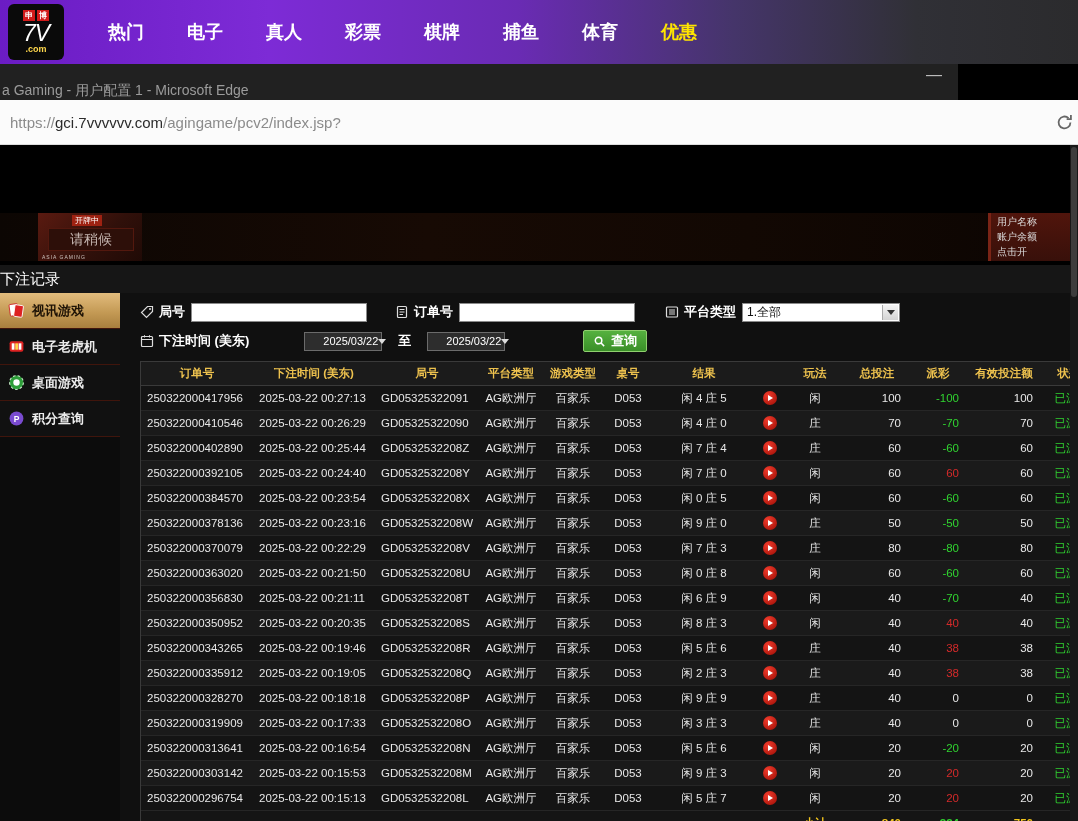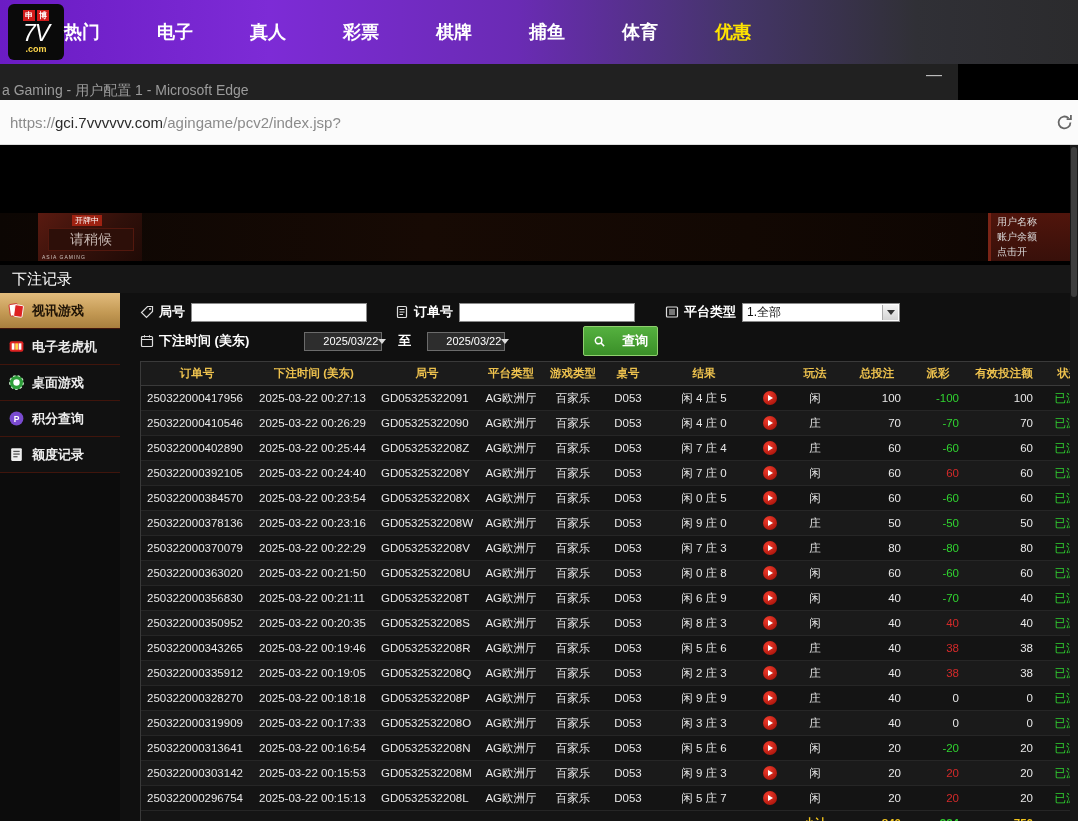--- a/index.html
+++ b/index.html
@@ -11,21 +11,21 @@
   
   .navbar{position:absolute;top:0;left:0;width:1078px;height:64px;
     background:linear-gradient(90deg,#6b1cc4 0%,#7d2bd6 25%,#6a2bb4 48%,#45356a 68%,#303036 85%,#2b2b2d 100%);
     display:flex;align-items:center;}
   .logo{width:56px;height:56px;background:#0a0a0a;border-radius:6px;margin:4px 0 4px 8px;
     display:flex;flex-direction:column;align-items:center;justify-content:center;gap:1px;}
   .logo-badges{display:flex;gap:2px;}
   .badge{background:#d21a1a;color:#fff;font-size:8px;font-weight:bold;padding:0 2px;line-height:11px;}
   .logo-main{color:#fff;font-size:23px;font-weight:normal;font-style:italic;line-height:22px;letter-spacing:-1px;}
   .logo-sub{color:#ffd84d;font-size:9px;font-weight:bold;line-height:9px;}
-  .menu{display:flex;gap:57px;}
+  .menu{display:flex;margin-left:44px;gap:43px;}
   .menu-item{color:#fff;font-size:18px;font-weight:bold;cursor:pointer;white-space:nowrap;}
   .menu-item.hl{color:#ffe400;}
   
   .titlebar{position:absolute;top:64px;left:0;width:958px;height:36px;background:#212121;
     display:flex;align-items:flex-end;}
   .title-text{color:#9b9b9b;font-size:14px;margin-left:2px;}
   .min-btn{position:absolute;right:16px;top:2px;color:#c0c0c0;font-size:16px;cursor:pointer;}
   
   .urlbar{position:absolute;top:100px;left:0;width:1078px;height:45px;background:#fbfbfb;
     border-bottom:1px solid #ddd;display:flex;align-items:center;box-sizing:border-box;}
@@ -45,21 +45,21 @@
     padding:0 3px;line-height:11px;}
   .status-big{position:absolute;left:48px;top:15px;width:84px;text-align:center;background:#2d0f09;
     border:1px solid #53180e;color:#c5b6b1;font-size:14px;line-height:21px;}
   .brand-text{position:absolute;left:42px;top:41px;color:#cfc5c0;font-size:5px;letter-spacing:1px;}
   .banner-right{position:absolute;right:0;top:0;width:82px;height:48px;box-sizing:border-box;
     background:linear-gradient(180deg,#50150c,#38100a);border-left:3px solid #7a2416;
     color:#ddd;font-size:10px;overflow:hidden;padding:1px 0 0 6px;}
   .banner-right div{line-height:15px;white-space:nowrap;}
   
   .section-title{position:absolute;top:120px;left:0;width:1078px;height:28px;background:#161616;
-    color:#fff;font-size:15px;line-height:28px;padding-left:12px;box-sizing:border-box;}
+    color:#fff;font-size:15px;line-height:28px;box-sizing:border-box;}
   
   .content{position:absolute;top:148px;left:0;width:1070px;height:528px;background:#101010;display:flex;}
   .sidebar{width:120px;background:#0c0c0c;flex:0 0 120px;}
   .side-item{height:35px;border-bottom:1px solid #40150c;display:flex;align-items:center;gap:7px;
     padding-left:8px;color:#ececec;font-size:13px;font-weight:bold;cursor:pointer;background:#111;}
   .side-item.active{background:linear-gradient(180deg,#e2bc7d 0%,#c49a55 55%,#a87f3e 100%);color:#1d1205;}
   .s-icon{width:17px;height:17px;flex:0 0 17px;}
   .main{flex:1;position:relative;}
   
   .filters{position:absolute;top:8px;left:20px;right:10px;}
@@ -76,23 +76,23 @@
   .select-white .arrow-box{position:absolute;right:1px;top:1px;bottom:1px;width:15px;
     background:linear-gradient(#f4f4f4,#d4d4d4);border-left:1px solid #aaa;
     display:flex;align-items:center;justify-content:center;}
   .tri-dark{width:0;height:0;border-left:4px solid transparent;border-right:4px solid transparent;border-top:5px solid #333;}
   .tri-light{width:0;height:0;border-left:4px solid transparent;border-right:4px solid transparent;border-top:5px solid #ddd;}
   .select-dark{width:78px;height:19px;background:#2d2d2d;border:1px solid #6b6b6b;color:#fff;
     font-size:11px;display:flex;align-items:center;justify-content:space-between;padding:0 18px;
     box-sizing:border-box;cursor:pointer;margin-left:55px;}
   .select-dark.second{margin-left:0;}
   .to-label{color:#fff;font-size:13px;font-weight:bold;margin:0 16px;}
-  .search-btn{margin-left:78px;height:30px;background:linear-gradient(#55b13f,#3a8f28);
+  .search-btn{margin-left:78px;height:22px;background:linear-gradient(#55b13f,#3a8f28);
     border:1px solid #8fd06e;color:#fff;font-size:13px;font-weight:bold;display:flex;align-items:center;
-    gap:16px;padding:0 9px;cursor:pointer;border-radius:2px;}
+    gap:5px;padding:0 9px;cursor:pointer;border-radius:2px;}
   
   .records{position:absolute;top:68px;left:20px;width:930px;border-left:1px solid #3a3a3a;border-right:1px solid #3a3a3a;box-sizing:content-box;}
   table{width:930px;border-collapse:collapse;table-layout:fixed;font-size:11.5px;}
   thead th{background:#1b1b1b;color:#eec24e;font-weight:bold;height:21px;
     border-top:1px solid #3a3a3a;border-bottom:1px solid #3a3a3a;text-align:center;
     overflow:hidden;white-space:nowrap;}
   tbody td{height:22px;color:#e8e8e8;border-bottom:1px solid #262626;overflow:hidden;white-space:nowrap;}
   tbody tr:nth-child(odd){background:#141414;}
   tbody tr:nth-child(even){background:#1a1a1a;}
   .a-left{text-align:left;padding-left:6px;}
@@ -206,31 +206,20 @@
         <span>桌面游戏</span>
       </div>
       <div class="side-item">
         <span class="s-icon">
           <svg viewBox="0 0 16 16" width="17" height="17">
               <circle cx="8" cy="8" r="6.5" fill="#7a4bd0"></circle>
               <text x="8" y="11" font-size="8" fill="#fff" text-anchor="middle" font-weight="bold">P</text>
             </svg>
         </span>
         <span>积分查询</span>
-      </div>
-      <div class="side-item">
-        <span class="s-icon">
-          <svg viewBox="0 0 16 16" width="17" height="17">
-              <rect x="3" y="2" width="10" height="12" rx="1" fill="#eee"></rect>
-              <rect x="5" y="4.5" width="6" height="1.2" fill="#555"></rect>
-              <rect x="5" y="7" width="6" height="1.2" fill="#555"></rect>
-              <rect x="5" y="9.5" width="4" height="1.2" fill="#555"></rect>
-            </svg>
-        </span>
-        <span>额度记录</span>
       </div>
     </aside>
 
     <main class="main">
 
       <div class="filters">
         <div class="f-row">
           <span class="f-label">
             <span class="f-icon">
               <svg viewBox="0 0 14 14" width="14" height="14">

